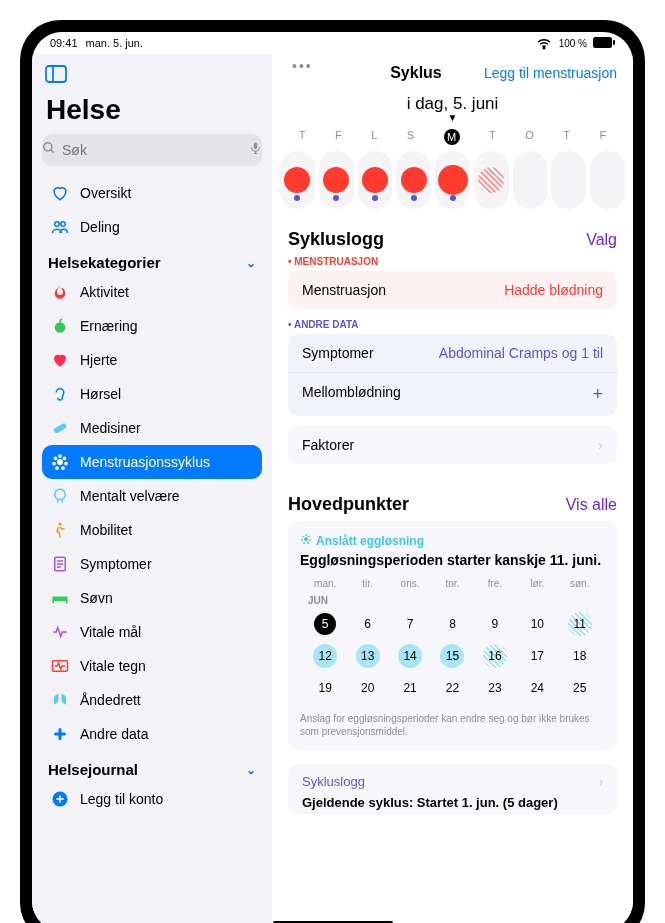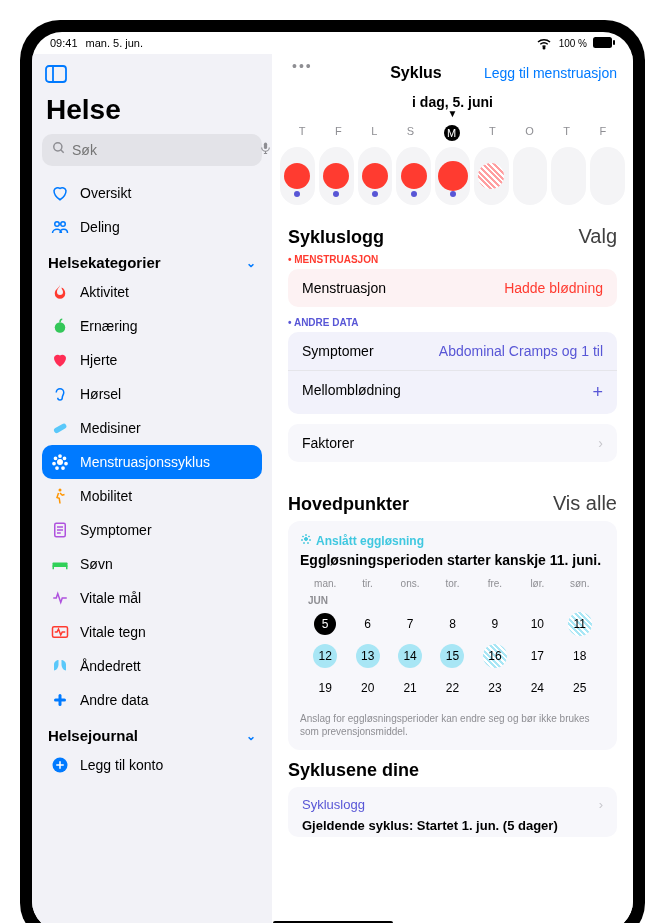--- a/index.html
+++ b/index.html
@@ -32,21 +32,21 @@
     
     .sidebar-icon-btn {
       width: 28px; height: 28px; display: flex; align-items: center; justify-content: center;
       color: #007aff; margin-bottom: 6px;
     }
     
     .sidebar-title { font-size: 28px; font-weight: 700; color: #000; margin-bottom: 8px; padding-left: 4px; }
     
     .search-box {
       display: flex; align-items: center; background: #e3e3e8; border-radius: 10px;
-      padding: 6px 10px; margin-bottom: 10px; gap: 6px;
+      padding: 6px 0; margin-bottom: 10px; gap: 6px;
     }
     .search-box input {
       flex: 1; border: none; background: transparent; font-size: 14px; color: #8e8e93; outline: none;
     }
     
     .nav-item {
       display: flex; align-items: center; gap: 10px; padding: 7px 8px;
       border-radius: 10px; font-size: 14px; color: #000; cursor: pointer;
     }
     .nav-item.active { background: #007aff; color: #fff; }
@@ -61,21 +61,21 @@
     .main {
       flex: 1; background: #fff; display: flex; flex-direction: column; overflow-y: auto;
     }
     
     .main-header {
       display: flex; justify-content: space-between; align-items: center;
       padding: 10px 16px 4px;
     }
     .main-header-right { font-size: 14px; color: #007aff; }
     
-    .date-title { text-align: center; font-size: 14px; font-weight: 700; margin-top: 8px; }
+    .date-title { text-align: center; font-size: 17px; font-weight: 400; margin-top: 8px; }
     .date-marker { text-align: center; font-size: 10px; margin-top: -2px; }
     
     .week-row {
       display: flex; justify-content: space-around; padding: 6px 12px 2px; font-size: 11px; color: #8e8e93;
     }
     .week-row .today { background: #000; color: #fff; border-radius: 50%; width: 16px; height: 16px; display: inline-flex; align-items: center; justify-content: center; }
     
     .cycle-row {
       display: flex; justify-content: space-around; padding: 4px 8px 10px; gap: 4px;
     }
@@ -85,21 +85,21 @@
       position: relative;
     }
     .cycle-dot-red { width: 26px; height: 26px; background: #ff3b30; border-radius: 50%; }
     .cycle-dot-red.big { width: 30px; height: 30px; }
     .cycle-dot-hatch { width: 26px; height: 26px; border-radius: 50%; background: repeating-linear-gradient(45deg, #ff9ea0, #ff9ea0 2px, #fff 2px, #fff 4px); }
     .cycle-dot-purple { width: 6px; height: 6px; background: #5856d6; border-radius: 50%; position: absolute; bottom: 8px; }
     
     .section { padding: 10px 16px; }
     .section-title-row { display: flex; justify-content: space-between; align-items: baseline; margin-bottom: 6px; }
     .section-title { font-size: 18px; font-weight: 700; }
-    .section-action { font-size: 20px; color: #404040; }
+    .section-action { font-size: 16px; color: #6d28d9; }
     
     .sub-label { font-size: 10px; font-weight: 600; color: #ff3b30; text-transform: uppercase; margin-bottom: 4px; }
     .sub-label.purple { color: #5856d6; }
     .sub-label::before { content: "• "; }
     
     .card {
       background: #f7f7fb; border-radius: 10px; overflow: hidden; margin-bottom: 10px;
     }
     .card.pink { background: #fdf2f3; }
     .card.purple-tint { background: #f2f2fb; }
@@ -290,20 +290,29 @@
                 <circle cx="16" cy="20" r="1.5" fill="#fff"></circle>
                 <circle cx="8" cy="20" r="1.5" fill="#fff"></circle>
                 <circle cx="4" cy="14" r="1.5" fill="#fff"></circle>
                 <circle cx="6" cy="7" r="1.5" fill="#fff"></circle>
               </svg>
           </span>
           <span>Menstruasjonssyklus</span>
         </div>
         <div class="nav-item">
           <span class="icon">
+            <svg class="ic" viewBox="0 0 24 24" fill="none" stroke="#5ac8fa" stroke-width="2">
+                <circle cx="12" cy="10" r="7"></circle>
+                <path d="M9 17v4M15 17v4"></path>
+              </svg>
+          </span>
+          <span>Mentalt velvære</span>
+        </div>
+        <div class="nav-item">
+          <span class="icon">
             <svg class="ic" viewBox="0 0 24 24" fill="#ff9500">
                 <circle cx="12" cy="4" r="2"></circle>
                 <path d="M10 8l-2 6 3 1 1 7M12 8l3 3 3-1" stroke="#ff9500" stroke-width="2" fill="none"></path>
               </svg>
           </span>
           <span>Mobilitet</span>
         </div>
         <div class="nav-item">
           <span class="icon">
             <svg class="ic" viewBox="0 0 24 24" fill="none" stroke="#af52de" stroke-width="2">
@@ -564,23 +573,20 @@
                     <span class="num">25</span>
                   </div>
                 </div>
               </div>
 
             <div class="highlight-note">Anslag for eggløsningsperioder kan endre seg og bør ikke brukes som prevensjonsmiddel.</div>
           </div>
         </div>
 
         <div class="section" style="padding-top:0">
-          <div class="section-title-row">
-            <span class="section-title">Syklusene dine</span>
-          </div>
           <div class="your-cycles-card">
             <div class="your-cycles-link">
               <span>Sykluslogg</span>
               <span class="chev">›</span>
             </div>
             <div class="your-cycles-sub">Gjeldende syklus: Startet 1. jun. (5 dager)</div>
           </div>
         </div>
 
       </div>

